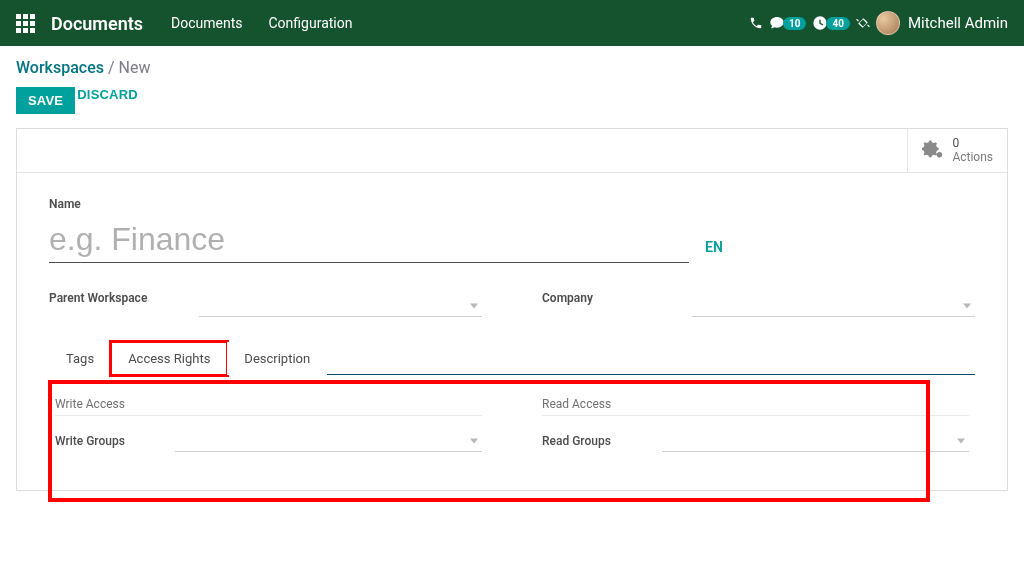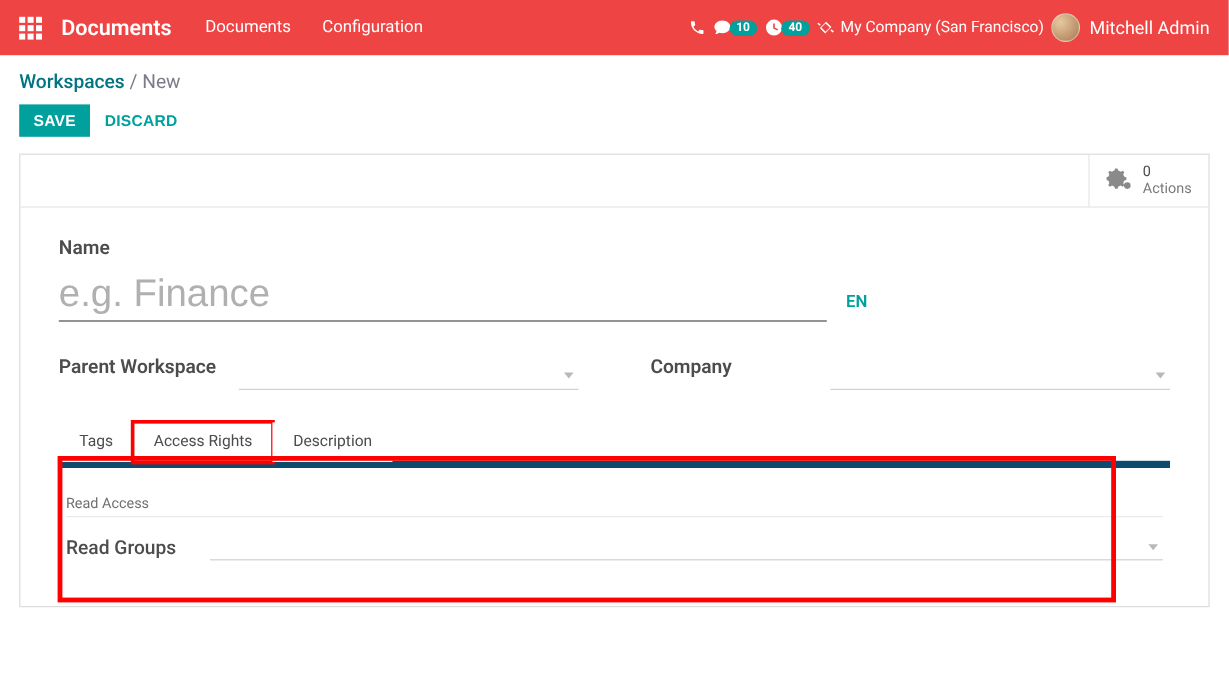--- a/index.html
+++ b/index.html
@@ -10,21 +10,21 @@
     background: #ffffff;
     width: 1024px;
     height: 565px;
     overflow: hidden;
     position: relative;
   }
 
   
   .navbar {
     height: 46px;
-    background: #ef4444;
+    background: #14532d;
     color: #ffffff;
     display: flex;
     align-items: center;
     padding: 0 16px;
   }
   .apps-icon {
     display: grid;
     grid-template-columns: repeat(3, 5px);
     grid-template-rows: repeat(3, 5px);
     gap: 2px;
@@ -63,21 +63,21 @@
   .cp {
     padding: 12px 16px 14px 16px;
     border-bottom: 0;
   }
   .breadcrumb {
     font-size: 16px;
     color: #7c7b8a;
     margin-bottom: 10px;
   }
   .breadcrumb a { color: #007481; text-decoration: none; cursor: pointer; font-weight: 500; }
-  .cp-buttons { display: flex; gap: 12px; align-items: center; }
+  .cp-buttons { display: flex; gap: 2px; align-items: flex-start; }
   .btn-primary {
     background: #00a09d;
     color: #fff;
     border: none;
     padding: 6px 12px;
     font-weight: 700;
     font-size: 13px;
     cursor: pointer;
     letter-spacing: .2px;
   }
@@ -119,21 +119,21 @@
     font-size: 18px;
     line-height: 1;
   }
   .stat-btn .num { color: #4c4c4c; font-size: 12px; line-height: 1.1; }
   .stat-btn .txt { color: #7a7a7a; font-size: 12px; }
 
   .sheet-body {
     padding: 24px 32px 10px 32px;
   }
   .field-label {
-    font-size: 16px;
+    font-size: 12px;
     font-weight: 600;
     color: #4c4c4c;
     margin-bottom: 6px;
     display: block;
   }
   .title-row { display: flex; align-items: flex-end; gap: 16px; margin-bottom: 28px; }
   .title-input-wrap { flex: 0 0 640px; }
   .title-input {
     width: 100%;
     border: none;
@@ -169,21 +169,21 @@
     width: 0; height: 0;
     border-left: 4px solid transparent;
     border-right: 4px solid transparent;
     border-top: 5px solid #b8b8b8;
     transform: translateY(-50%);
   }
 
   
   .tabs {
     display: flex;
-    border-bottom: 6px solid #0c4a6e;
+    border-bottom: 1px solid #0c4a6e;
     margin: 10px 0 0 0;
   }
   .tab {
     padding: 8px 16px;
     font-size: 13px;
     color: #4c4c4c;
     border: 1px solid transparent;
     border-bottom: none;
     cursor: pointer;
     position: relative;
@@ -278,21 +278,20 @@
       <svg width="16" height="16" viewBox="0 0 24 24" fill="#ffffff">
           <path d="M12 2a10 10 0 100 20 10 10 0 000-20zm1 5v5l4 2-.8 1.6L11 13V7h2z"></path>
         </svg>
       <span class="badge">40</span>
     </div>
     <div class="systray-item">
       <svg width="14" height="14" viewBox="0 0 24 24" fill="#ffffff">
           <path d="M22 19l-3-3 1.5-1.5L24 18l-2 1zM2 5l3 3-1.5 1.5L0 6l2-1zm10.7-1.3l7.6 7.6-9 9L3.7 12.7l9-9zM12 6L6 12l6 6 6-6-6-6z"></path>
         </svg>
     </div>
-    <div class="systray-item company">My Company (San Francisco)</div>
     <div class="systray-item user">
       <div class="avatar"></div>
       <span>Mitchell Admin</span>
     </div>
   </div>
 </div>
 
 <div class="cp">
   <div class="breadcrumb">
     <a>Workspaces</a><span> / </span><span>New</span>
@@ -343,20 +342,27 @@
 
       <div class="tabs">
         <div class="tab">Tags</div>
         <div class="tab active highlighted">Access Rights</div>
         <div class="tab">Description</div>
       </div>
 
       <div class="tab-page">
         <div class="group-row">
           <div class="group-col">
+            <div class="section-title">Write Access</div>
+            <div class="group-field">
+              <label class="field-label">Write Groups</label>
+              <div class="tags-input"></div>
+            </div>
+          </div>
+          <div class="group-col">
             <div class="section-title">Read Access</div>
             <div class="group-field">
               <label class="field-label">Read Groups</label>
               <div class="tags-input"></div>
             </div>
           </div>
         </div>
       </div>
 
     </div>

